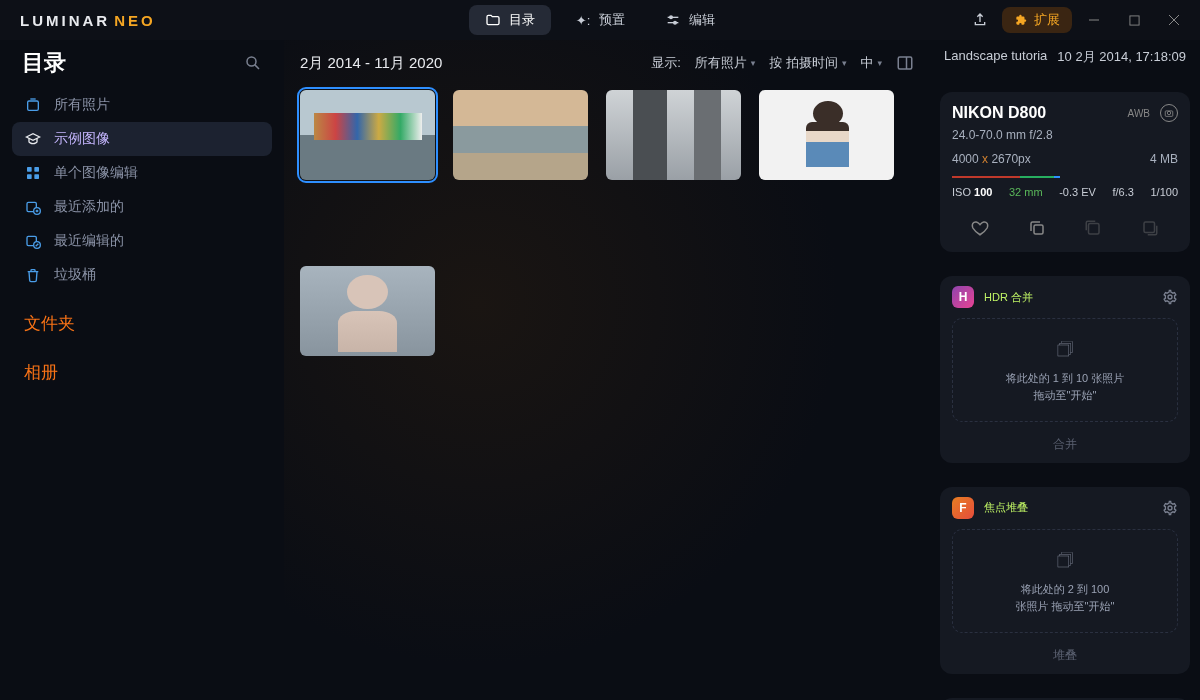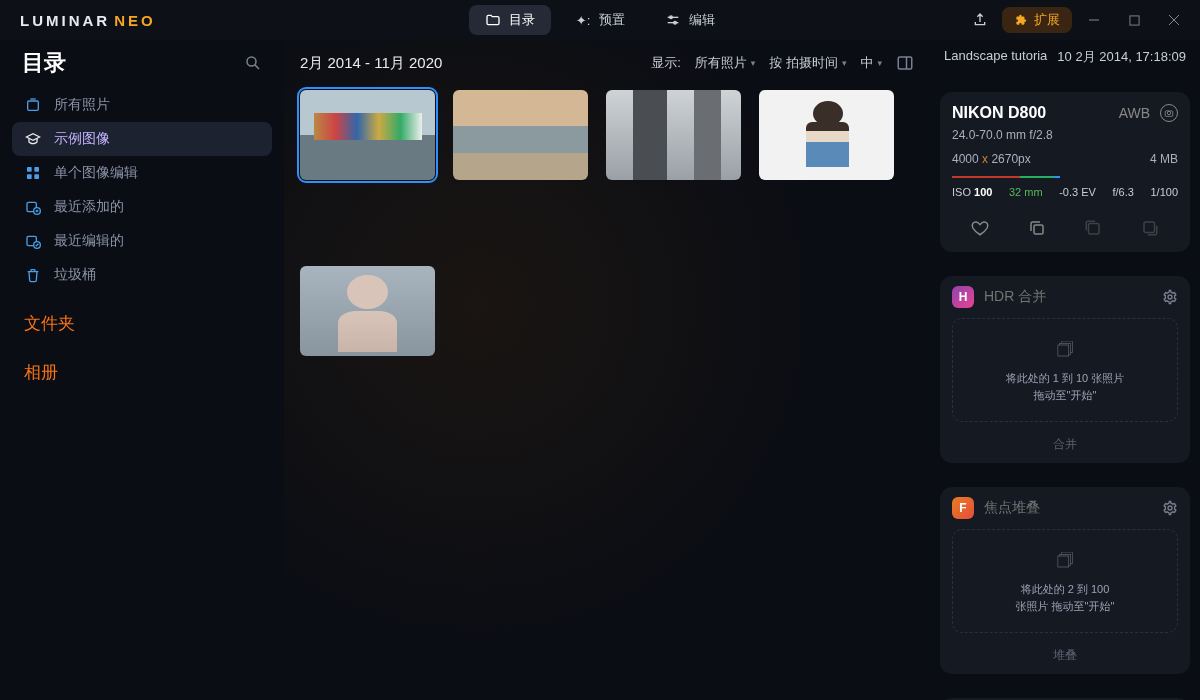--- a/index.html
+++ b/index.html
@@ -61,40 +61,40 @@
 .t5 { background: linear-gradient(#a8b4be, #88949e); }
 .t5::before { content:""; position:absolute; left:35%; top:10%; width:30%; height:38%; background:#d8c4b8; border-radius:50%; }
 .t5::after { content:""; position:absolute; left:28%; top:50%; width:44%; height:45%; background: linear-gradient(#d8c4b8, #c8b4a8); border-radius: 30% 30% 0 0; }
 
 
 .right { width: 270px; padding: 6px 10px 10px 10px; display: flex; flex-direction: column; gap: 24px; overflow-y: auto; }
 .meta-head { display: flex; justify-content: space-between; font-size: 13px; color: #c8cdd6; padding: 2px 4px; }
 .info-card { background: #151922; border-radius: 12px; padding: 12px; }
 .camera-row { display: flex; justify-content: space-between; align-items: center; }
 .camera-name { color: #fff; font-size: 16px; font-weight: 600; }
-.awb { font-size: 14px; color: #888; }
+.awb { font-size: 10px; color: #888; }
 .cam-ic { width: 18px; height: 18px; border: 1.5px solid #888; border-radius: 50%; display: inline-flex; align-items: center; justify-content: center; margin-left: 6px; }
 .info-line { font-size: 12px; color: #a8b0be; margin-top: 6px; }
 .histo { height: 2px; margin: 10px 0 8px 0; background: linear-gradient(90deg, #c0392b 30%, #27ae60 30%, #27ae60 45%, #2e8fff 45%, #2e8fff 48%, transparent 48%); position:relative; }
 .dim-row { display: flex; justify-content: space-between; font-size: 12px; color: #a8b0be; }
 .dim-row .x { color: #d08030; }
 .exif-row { display: flex; gap: 10px; font-size: 11px; margin-top: 8px; color: #c8cdd6; justify-content: space-between; }
 .exif-row b { color: #fff; }
 .iso { color: #fff; }
 .mm { color: #5ab85a; }
 .action-row { display: flex; justify-content: space-around; margin-top: 10px; padding-top: 8px; }
 .act-btn { width: 24px; height: 24px; display: flex; align-items: center; justify-content: center; color: #888; cursor: pointer; }
 
 .panel { background: #151922; border-radius: 12px; padding: 10px 12px; }
 .panel-head { display: flex; align-items: center; gap: 10px; }
 .panel-ic { width: 22px; height: 22px; border-radius: 6px; display: flex; align-items: center; justify-content: center; font-size: 12px; font-weight: 700; color: #fff; }
 .ic-hdr { background: linear-gradient(135deg, #8e44ad, #e84393); }
 .ic-focus { background: linear-gradient(135deg, #e67e22, #e74c3c); }
 .ic-up { background: linear-gradient(135deg, #168acb, #1f618d); }
-.panel-title { font-size: 14px; color: #737373; flex: 1; }
+.panel-title { font-size: 11px; color: #bef264; flex: 1; }
 .gear { color: #7a8090; cursor: pointer; }
 .drop-zone { border: 1px dashed #2a3040; border-radius: 10px; margin-top: 10px; padding: 16px 8px; text-align: center; font-size: 11px; color: #9aa2b4; line-height: 1.6; }
 .drop-zone .dz-ic { font-size: 18px; color: #7a8090; margin-bottom: 6px; display: block; }
 .panel-foot { text-align: center; font-size: 12px; color: #5a6070; padding: 8px 0 0 0; margin-top: 6px; }
 
 svg { display: block; }
 </style>
 </head>
 <body>
 

